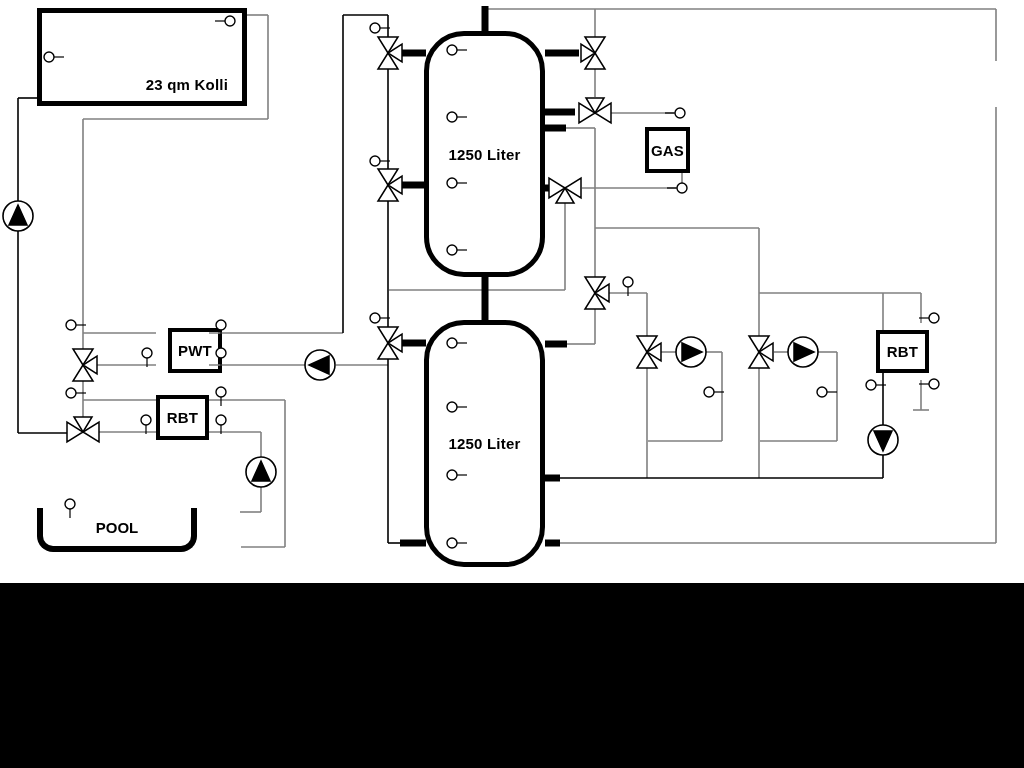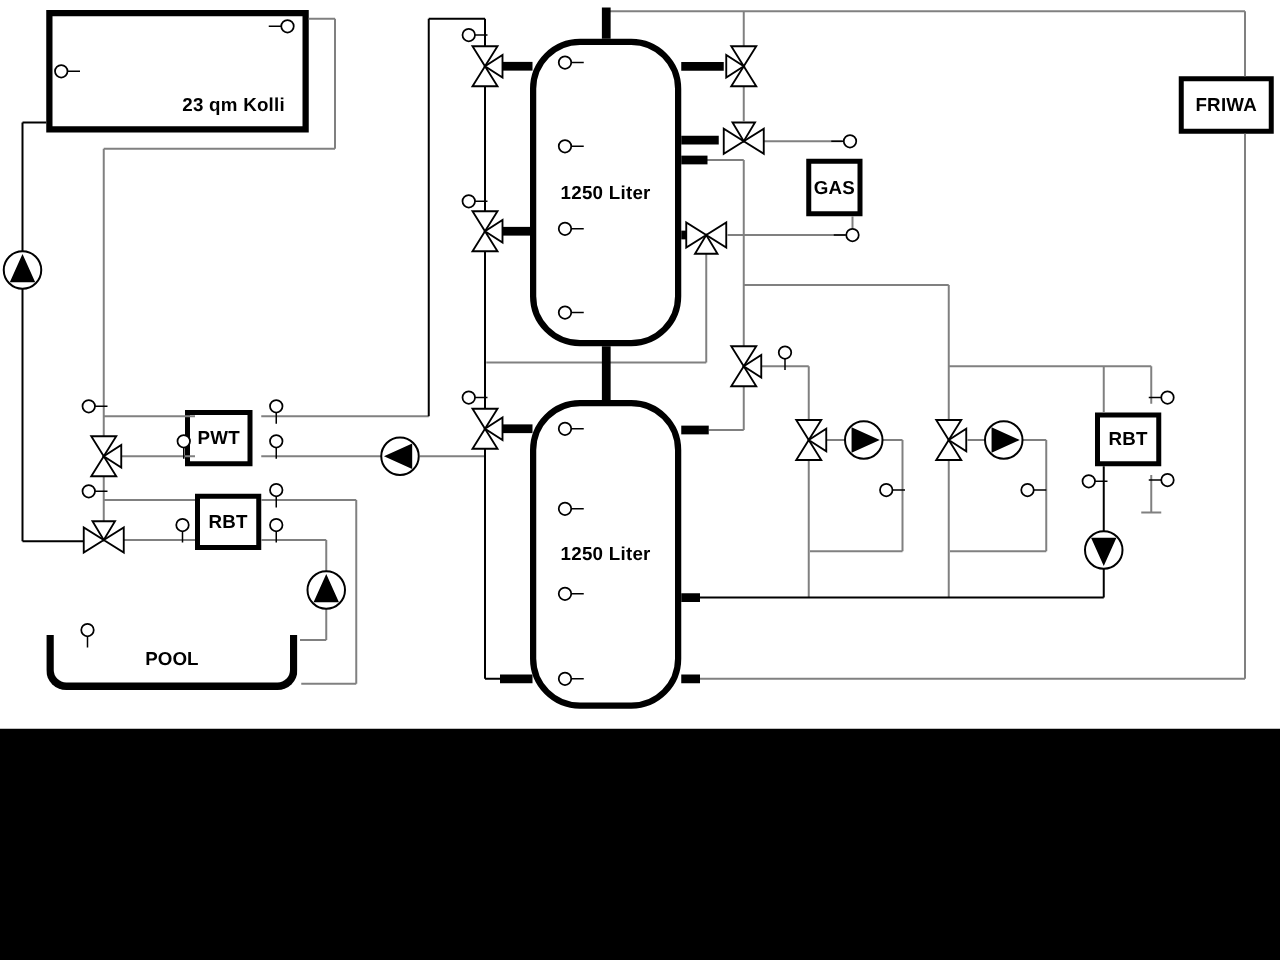--- a/index.html
+++ b/index.html
@@ -10,27 +10,27 @@
   #canvas{position:absolute;top:0;left:0;width:1024px;height:583px;background:#fff;}
   .box{
     position:absolute;box-sizing:border-box;background:#fff;border:4px solid #000;
     display:flex;align-items:center;justify-content:center;
     font-weight:bold;font-size:15px;color:#000;letter-spacing:0.2px;
   }
   #collector{left:37px;top:8px;width:210px;height:98px;border-width:5px;}
   #collector .corner-label{position:absolute;right:14px;bottom:8px;}
   #tank-top{left:424px;top:31px;width:121px;height:246px;border-width:5px;border-radius:40px;}
   #tank-bottom{left:424px;top:320px;width:121px;height:247px;border-width:5px;border-radius:40px;}
-  #pwt-box{left:148px;top:328px;width:54px;height:45px;}
+  #pwt-box{left:168px;top:328px;width:54px;height:45px;}
   #rbt-left-box{left:156px;top:395px;width:53px;height:45px;}
   #gas-box{left:645px;top:127px;width:45px;height:46px;}
   #friwa-box{left:943px;top:61px;width:76px;height:46px;}
   #rbt-right-box{left:876px;top:330px;width:53px;height:43px;}
   #pool{
-    position:absolute;box-sizing:border-box;left:37px;top:508px;width:201px;height:44px;
+    position:absolute;box-sizing:border-box;left:37px;top:508px;width:160px;height:44px;
     background:#fff;border:6px solid #000;border-top:none;border-radius:0 0 16px 16px;
     display:flex;align-items:center;justify-content:center;
     font-weight:bold;font-size:15px;color:#000;
   }
   #piping{position:absolute;top:0;left:0;pointer-events:none;}
 </style>
 </head>
 <body>
 
 <div id="canvas">
@@ -52,23 +52,20 @@
   </div>
 
   <div class="box" id="rbt-left-box">
     <span>RBT</span>
   </div>
 
   <div class="box" id="gas-box">
     <span>GAS</span>
   </div>
 
-  <div class="box" id="friwa-box">
-    <span>FRIWA</span>
-  </div>
 
   <div class="box" id="rbt-right-box">
     <span>RBT</span>
   </div>
 
   <div id="pool">
     <span>POOL</span>
   </div>
 
   <svg id="piping" width="1024" height="583">

